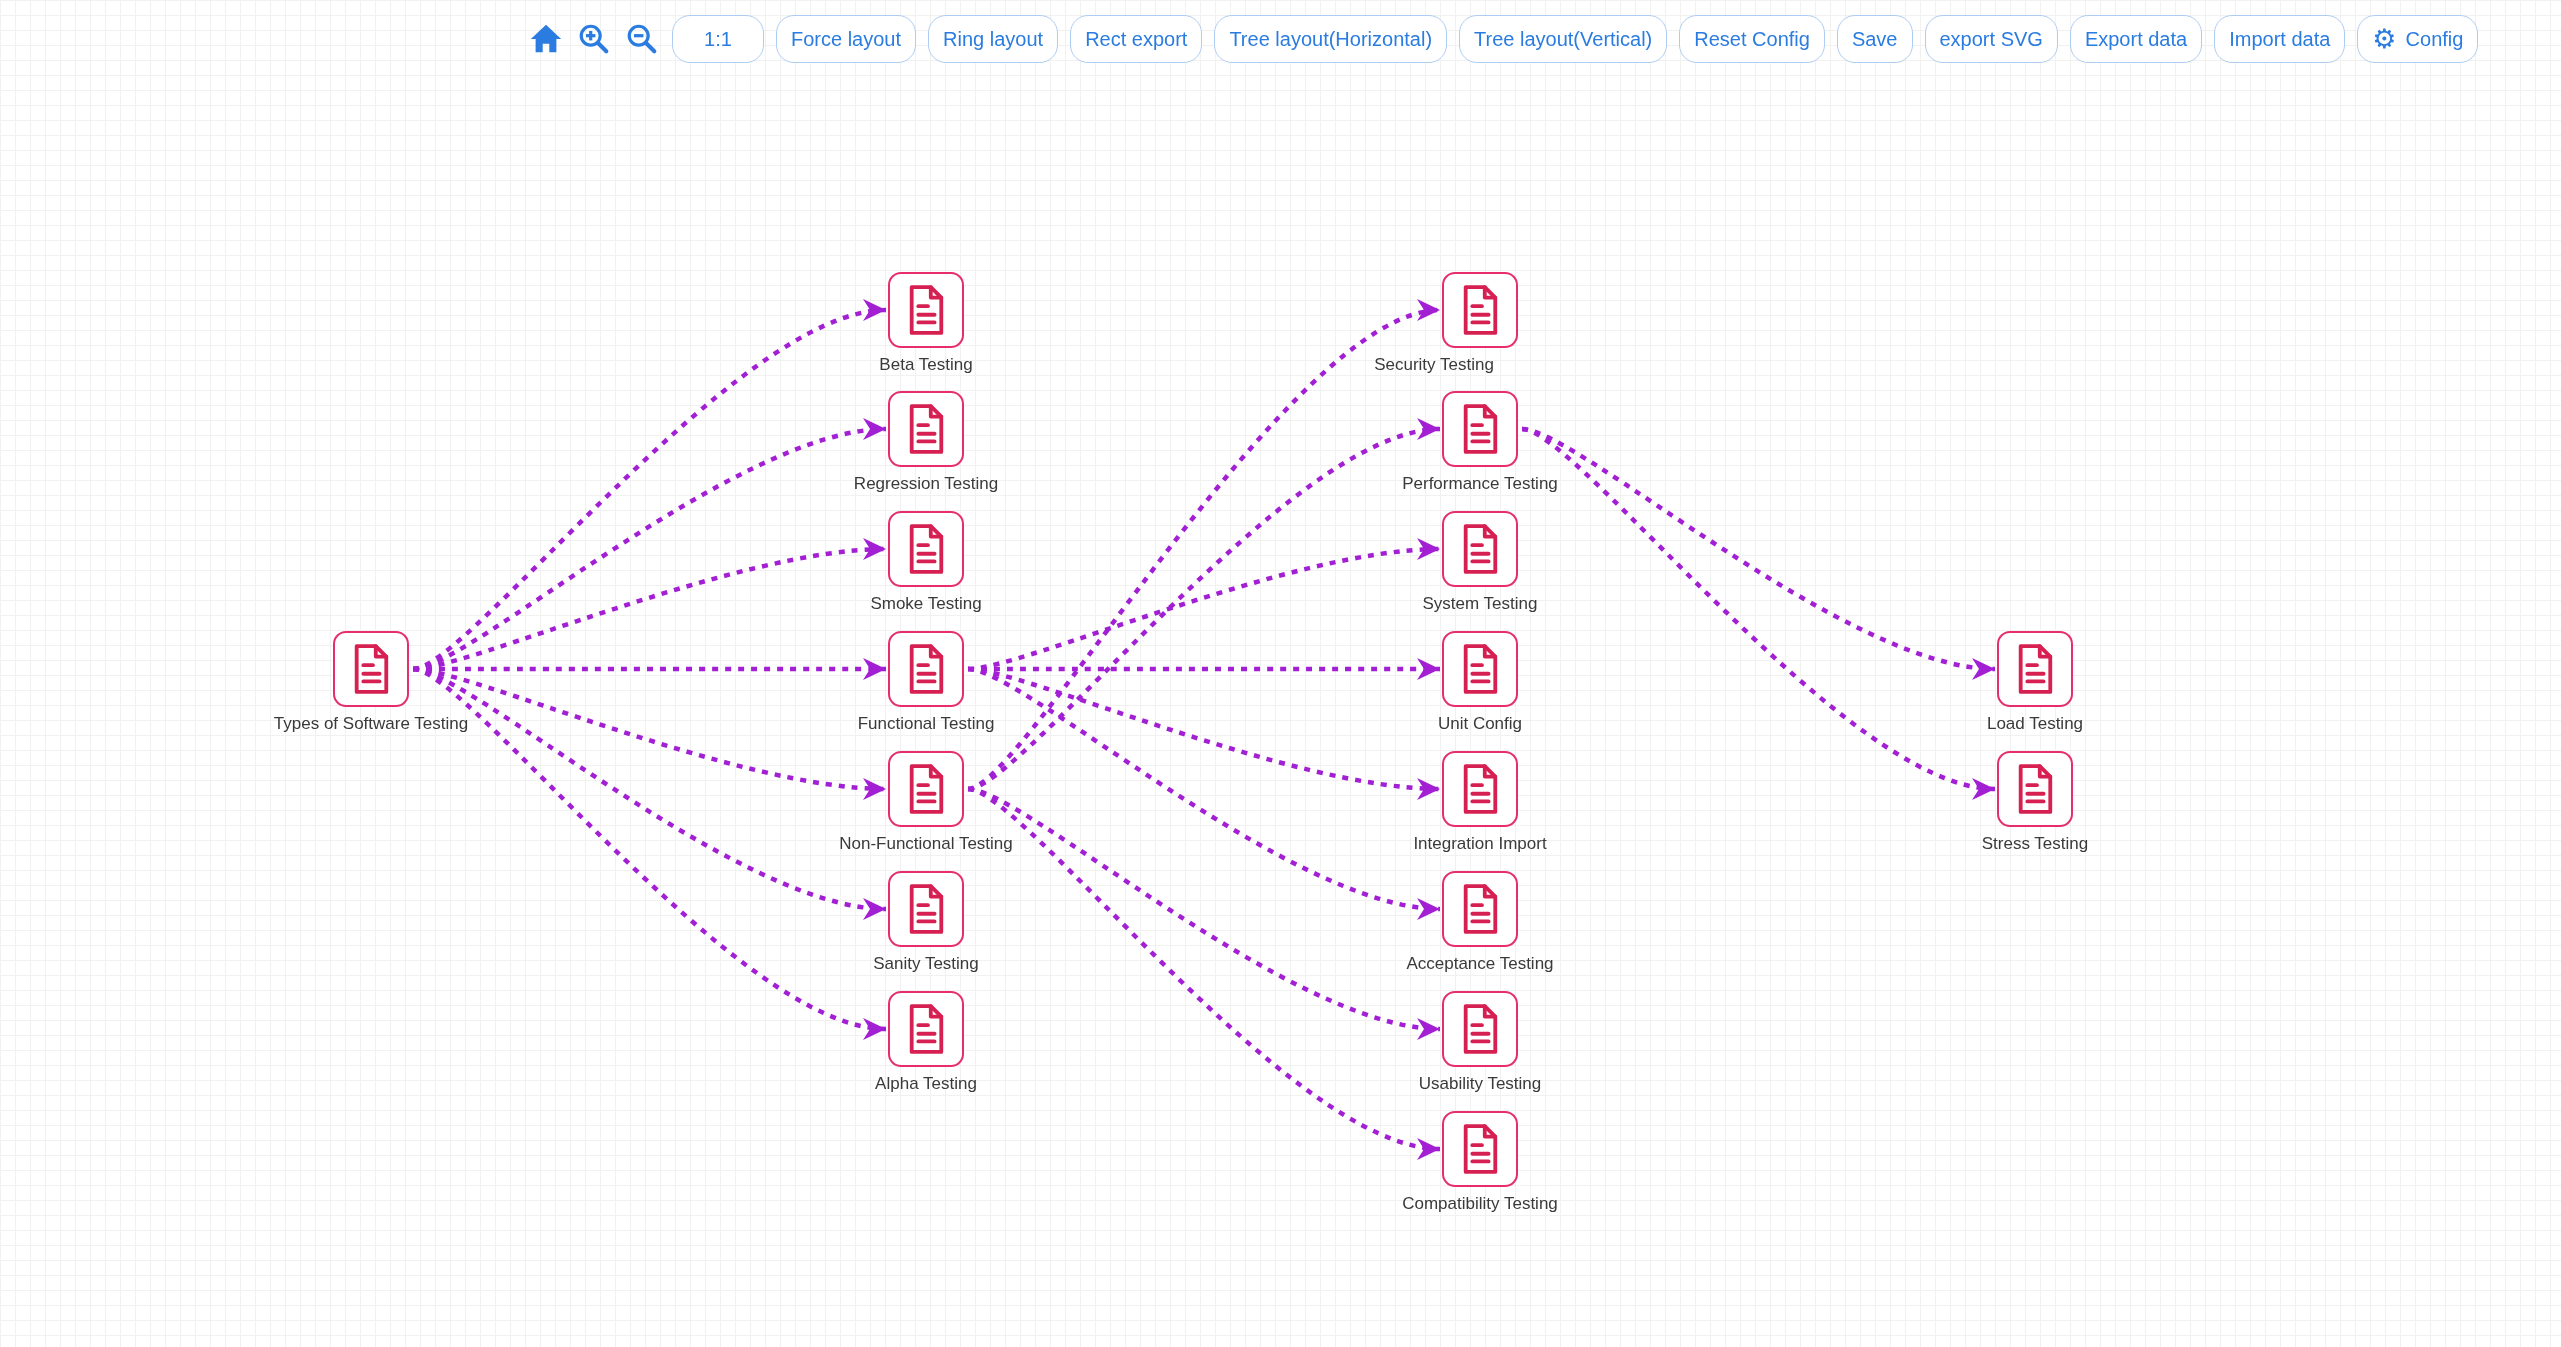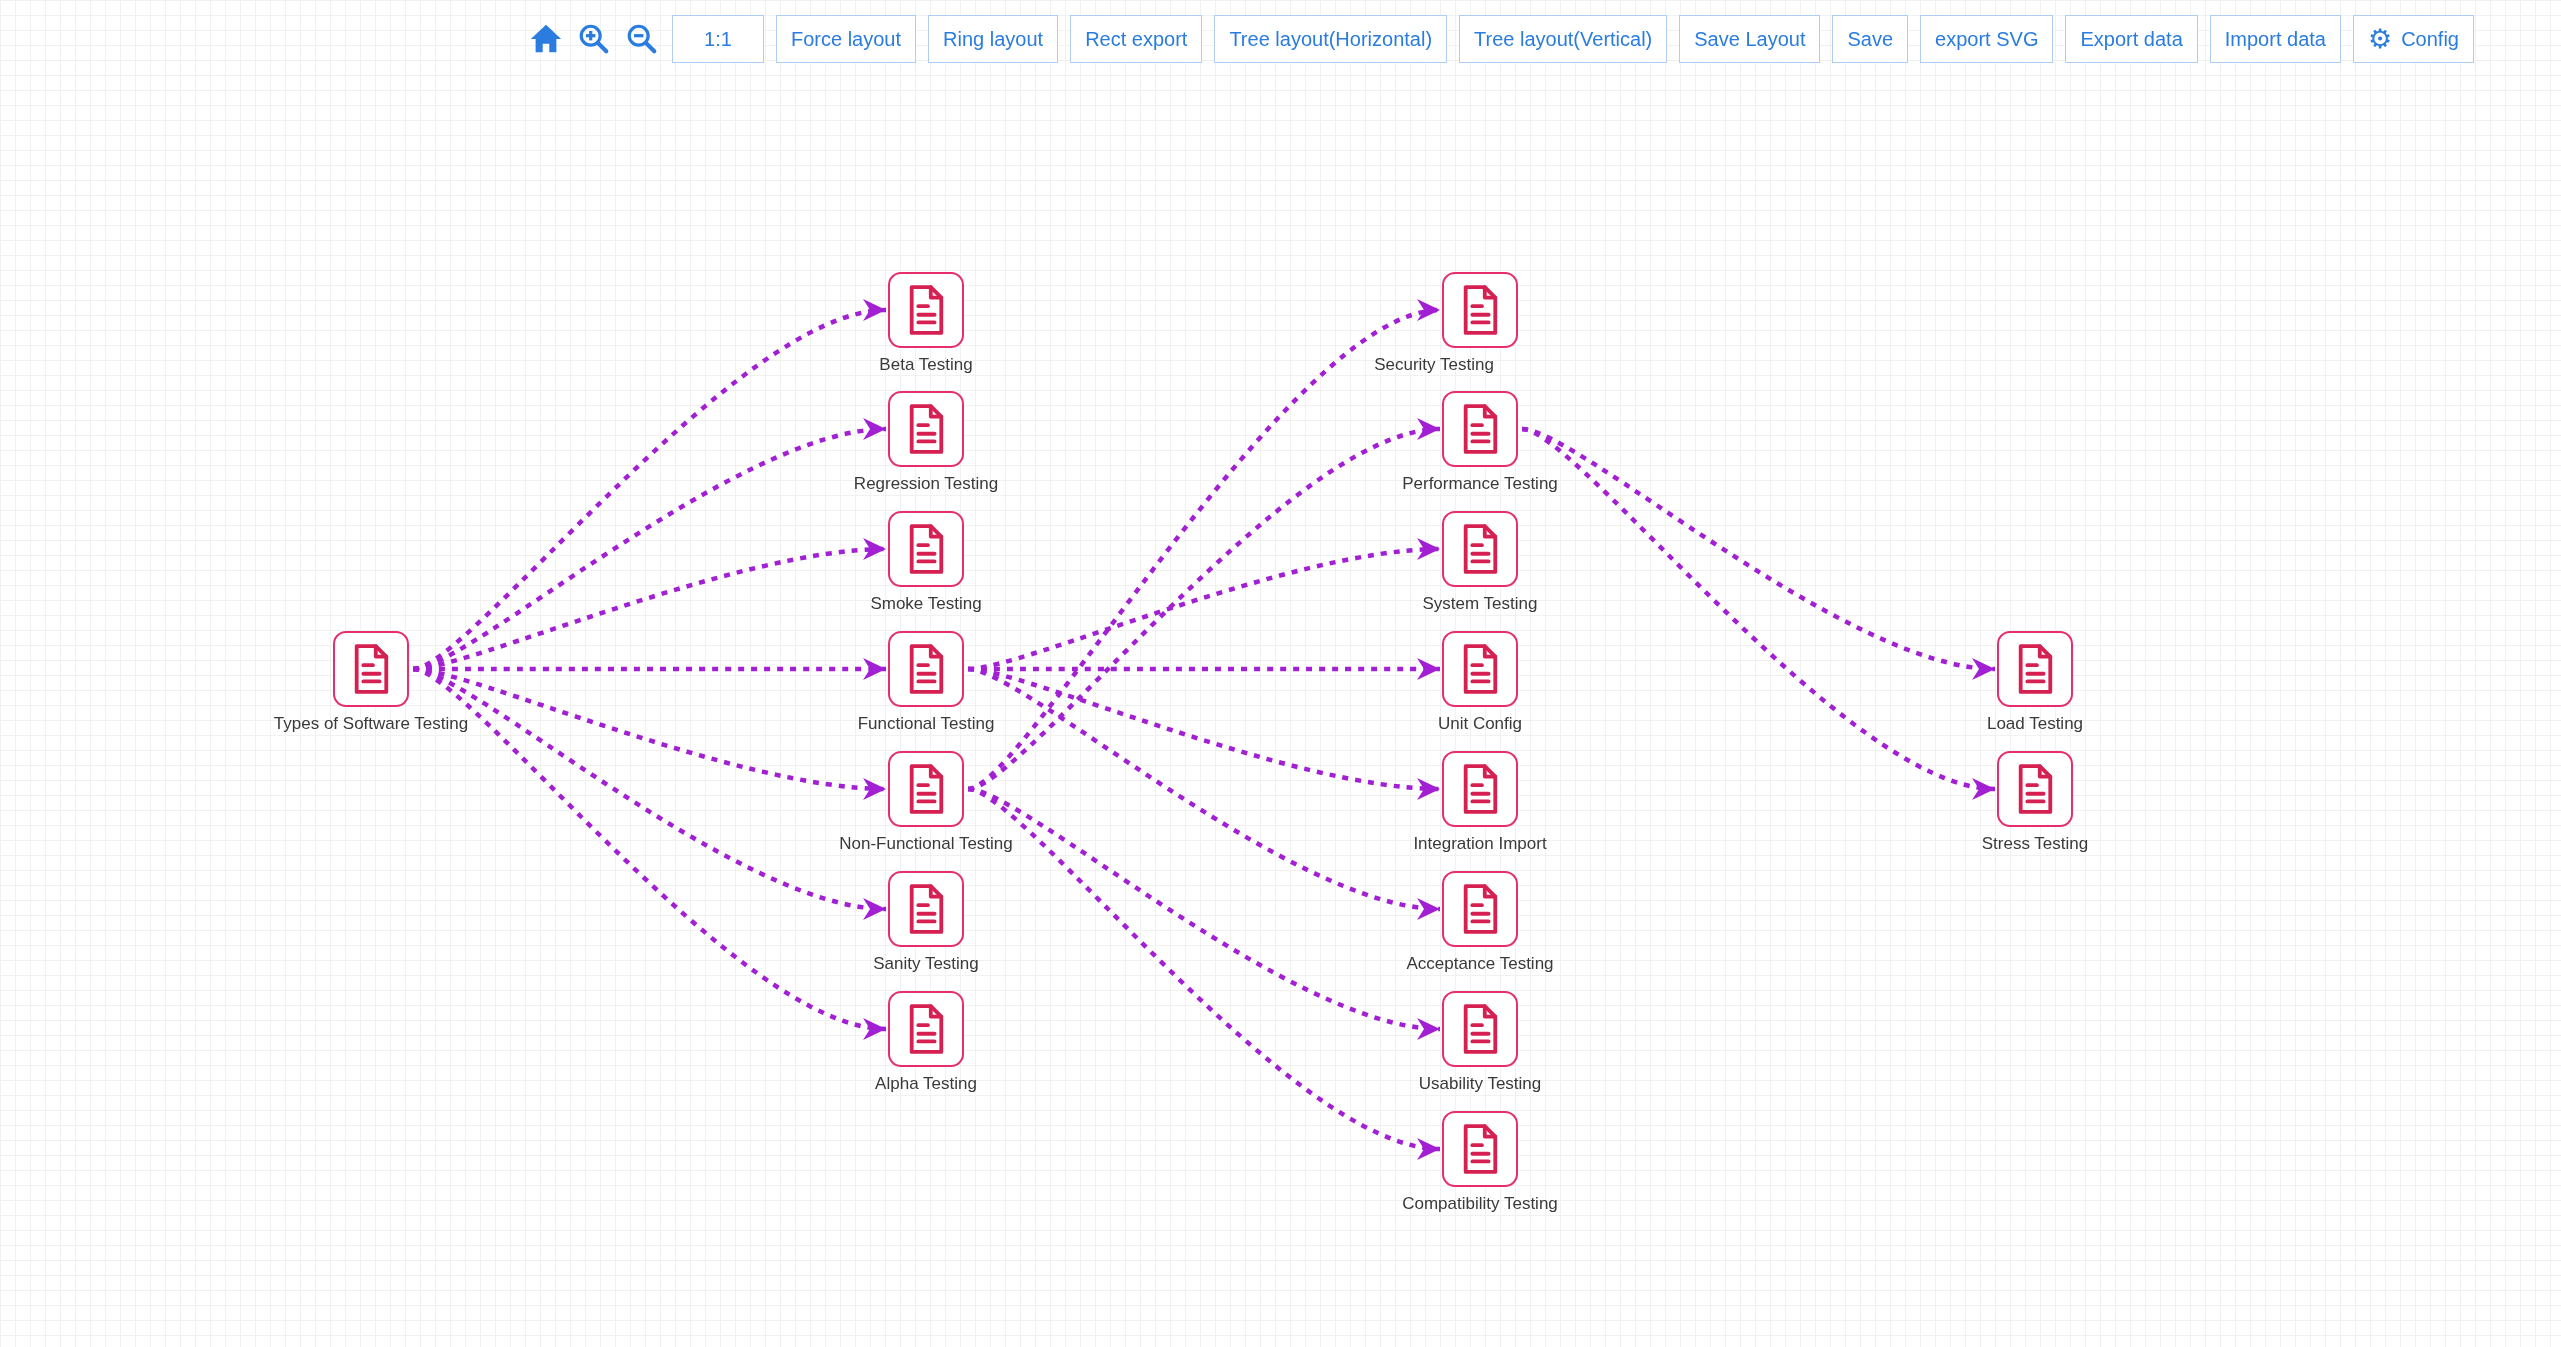--- a/index.html
+++ b/index.html
@@ -24,21 +24,21 @@
   }
   #toolbar{
     position:absolute;left:528px;top:14px;height:50px;
     display:flex;align-items:center;gap:12px;z-index:10;
   }
   .tb-icon{
     width:36px;height:36px;display:inline-flex;align-items:center;justify-content:center;
     cursor:pointer;flex:none;
   }
   .tb-btn{
-    height:48px;padding:0 14px;border:1px solid var(--btn-border);border-radius:0;
+    height:48px;padding:0 14px;border:1px solid var(--btn-border);border-radius:18px;
     background:#fff;color:var(--blue);font-size:20px;font-family:inherit;
     display:inline-flex;align-items:center;cursor:pointer;white-space:nowrap;flex:none;
   }
   #toolbar .tb-btn:first-of-type{min-width:92px;justify-content:center;}
   .gear{font-size:27px;line-height:1;margin-right:9px;color:var(--blue);}
   #edges-svg{position:absolute;left:0;top:0;z-index:1;}
   #nodes{position:absolute;left:0;top:0;width:100%;height:100%;z-index:2;}
   .node{
     position:absolute;width:76px;height:76px;background:#fff;
     border:2.5px solid var(--node-border);border-radius:13px;
@@ -296,21 +296,21 @@
     <button class="tb-btn">
       <span>Rect export</span>
     </button>
     <button class="tb-btn">
       <span>Tree layout(Horizontal)</span>
     </button>
     <button class="tb-btn">
       <span>Tree layout(Vertical)</span>
     </button>
     <button class="tb-btn">
-      <span>Save Layout</span>
+      <span>Reset Config</span>
     </button>
     <button class="tb-btn">
       <span>Save</span>
     </button>
     <button class="tb-btn">
       <span>export SVG</span>
     </button>
     <button class="tb-btn">
       <span>Export data</span>
     </button>

